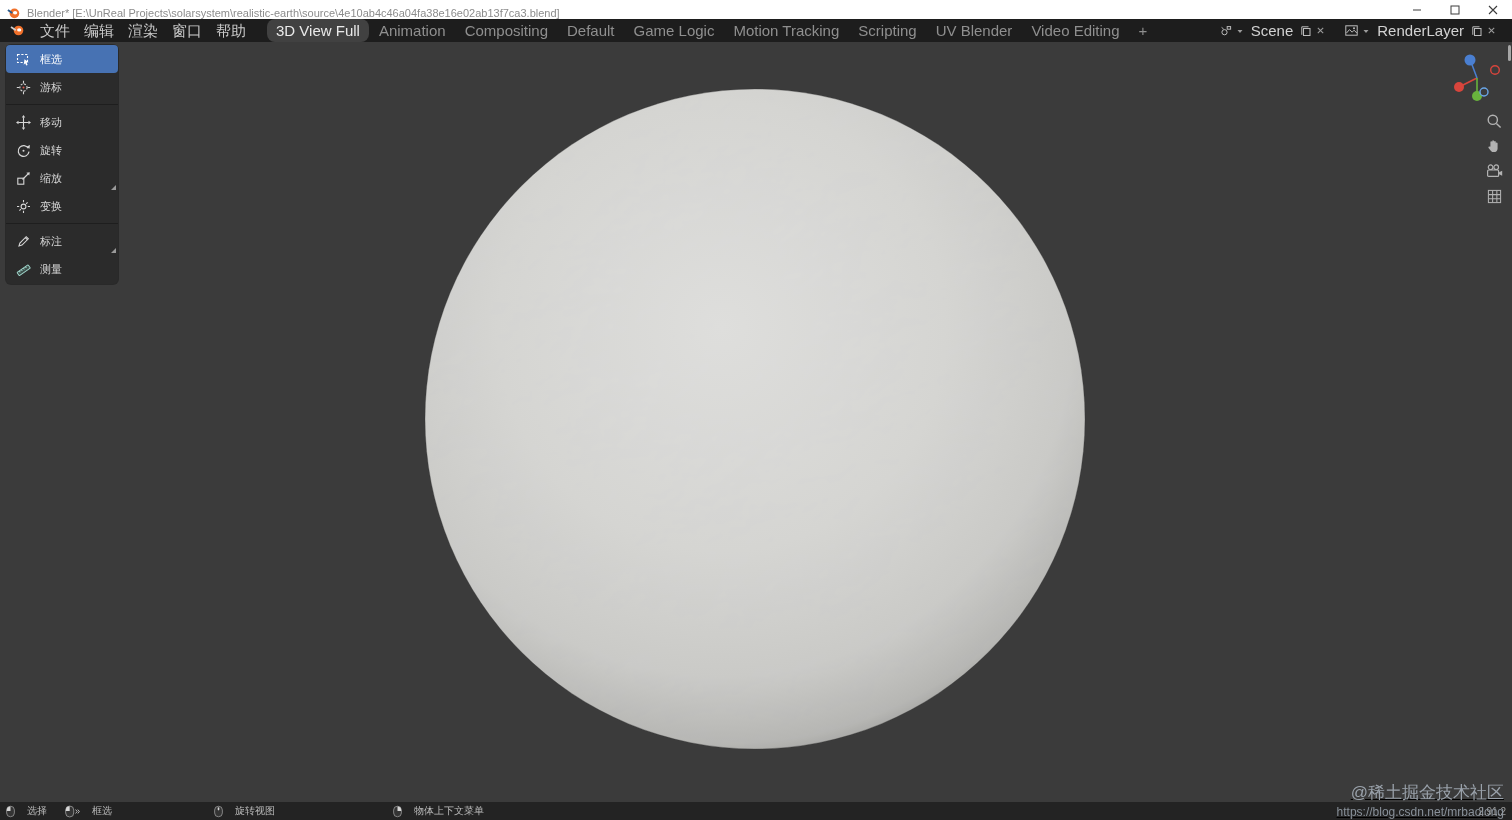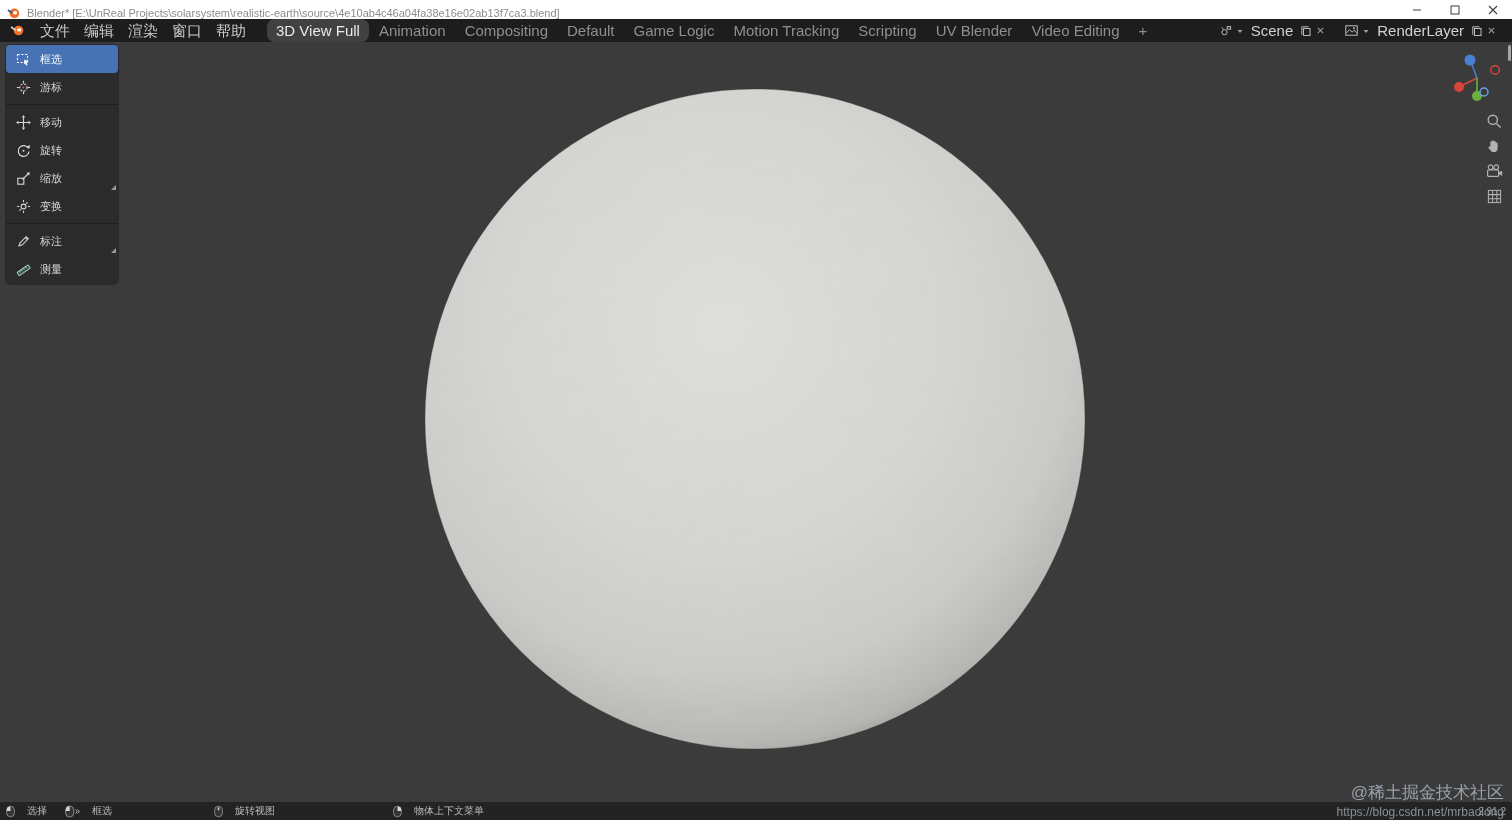--- a/index.html
+++ b/index.html
@@ -50,21 +50,21 @@
   .vp-scroll{position:absolute;top:3px;right:1px;width:3px;height:16px;background:#a6a6a6;border-radius:2px;}
 
   
   .statusbar{position:absolute;left:0;bottom:0;width:100%;height:18px;background:#232323;
              display:flex;align-items:center;font-size:10px;color:#bcbcbc;z-index:25;}
   .hint{display:flex;align-items:center;gap:12px;white-space:nowrap;}
   .hint-1{margin-left:6px}.hint-2{margin-left:18px}.hint-3{margin-left:102px}.hint-4{margin-left:118px}
   .version{margin-left:auto;margin-right:6px;color:#9a9a9a;}
 
   
-  .watermark{position:absolute;right:8px;bottom:1px;text-align:right;z-index:40;pointer-events:none;}
+  .watermark{position:absolute;right:8px;bottom:1px;text-align:right;z-index:40;pointer-events:none;text-decoration:underline;}
   .wm1{font-size:17px;color:rgba(158,166,176,.95);}
   .wm2{font-size:12px;color:rgba(148,156,166,.9);margin-top:1px;}
 </style>
 </head>
 <body>
 
 <div class="titlebar">
   <span class="tb-logo">
     <svg width="13" height="13" viewBox="0 0 14 14">
         <circle cx="8" cy="8" r="5.2" fill="#f0702a"></circle>

